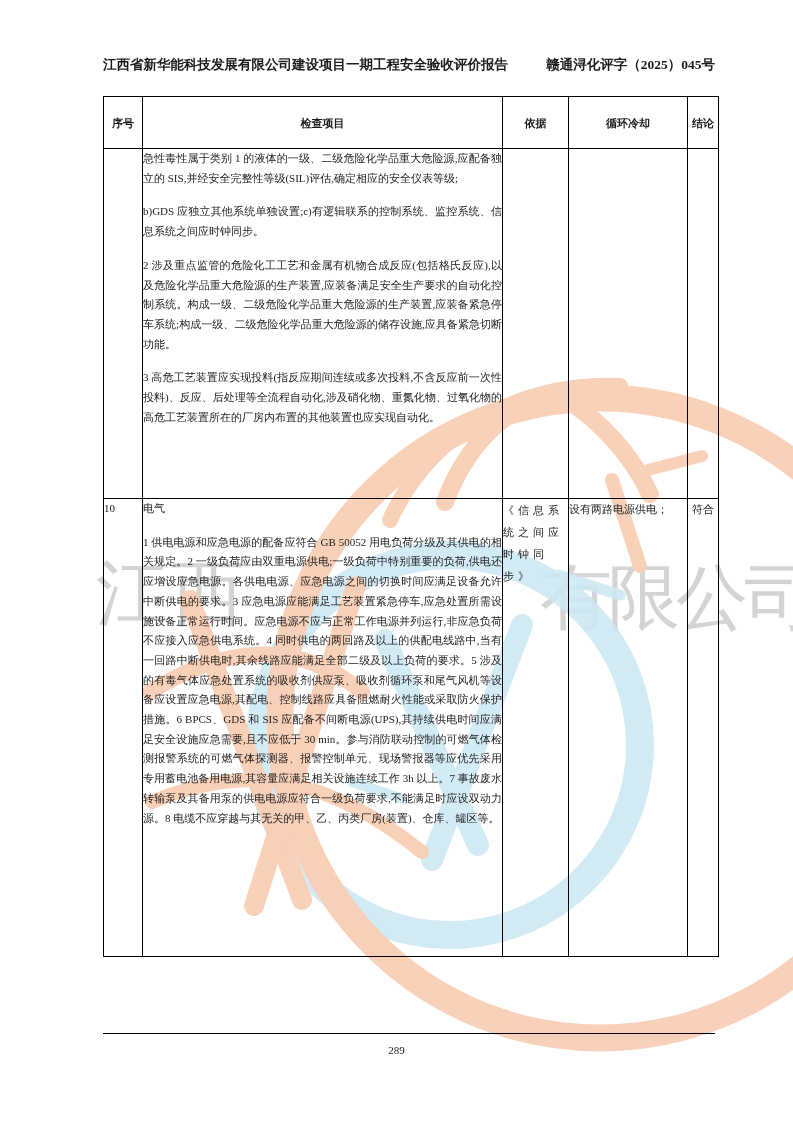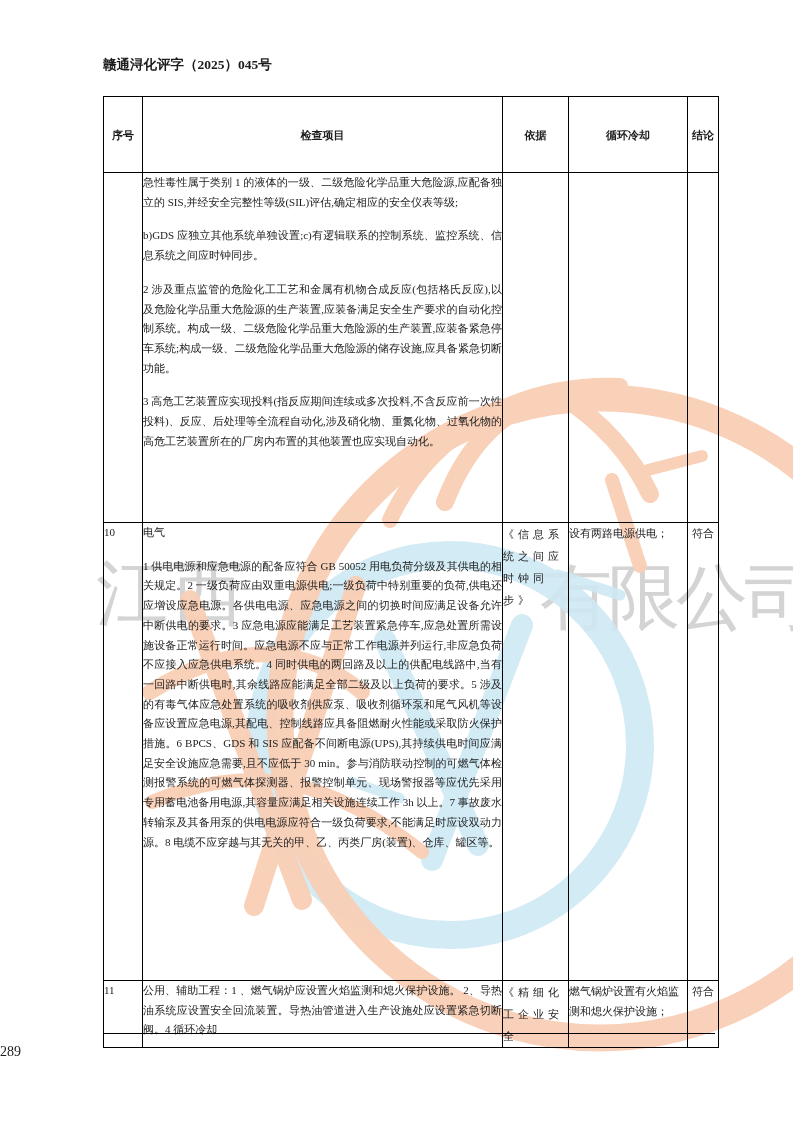--- a/index.html
+++ b/index.html
@@ -23,34 +23,34 @@
     font-size:11px;line-height:19.7px;
   }
   table.checklist td,table.checklist th{
     border:1px solid #000;vertical-align:top;padding:0;overflow:hidden;
     font-weight:normal;background:transparent;
   }
   tr.hdr th{
     vertical-align:middle;text-align:center;font-weight:bold;
     height:47px;line-height:20px;
   }
-  tr.hdr th.th-concl{line-height:18px;padding:14px 1px;}
+  tr.hdr th.th-concl{line-height:18px;padding:2px 1px;}
   .c-seq{padding-top:3px;}
   .c-item{padding:2px 5px 2px 7px;text-align:justify;}
   .c-item p{margin:0;}
   .c-item p + p{margin-top:14px;}
   .c-basis{padding:3px 3px 0 4px;letter-spacing:4px;line-height:22px;}
   .c-actual{padding:3px 4px 0 6px;line-height:20px;}
   .c-concl{padding:3px 1px 0 1px;text-align:center;line-height:21px;margin-top:7px;}
   tr.row-9 {height:350px;}
   tr.row-10{height:458px;}
   tr.row-11{height:52px;}
   
   .footer-line{position:absolute;left:103px;top:1033px;width:612px;border-top:1px solid #000;z-index:2;}
-  .page-number{position:absolute;left:0;top:1044px;width:793px;text-align:left;font-size:14px;z-index:2;}
+  .page-number{position:absolute;left:0;top:1044px;width:793px;text-align:center;font-size:11px;z-index:2;}
 </style>
 </head>
 <body>
 
 <div class="page">
 
   <svg class="watermark" viewBox="0 0 793 1122" xmlns="http://www.w3.org/2000/svg">
 
     <g fill="#cdcdcd" opacity="0.85" font-family="Liberation Serif, DejaVu Serif, serif" font-size="72">
       <text x="96" y="618" letter-spacing="4">江西</text>
@@ -74,20 +74,21 @@
       <path d="M612,480 l28,86" stroke-width="14"></path>
       <path d="M648,470 l54,-14" stroke-width="12"></path>
       <path d="M190,600 L302,900" stroke-width="20"></path>
       <path d="M356,586 L254,906" stroke-width="20"></path>
       <path d="M150,692 C230,642 302,642 362,692" stroke-width="16"></path>
       <path d="M152,802 C252,760 332,780 422,852" stroke-width="14"></path>
     </g>
   </svg>
 
   <div class="pg-header">
+    <span>江西省新华能科技发展有限公司建设项目一期工程安全验收评价报告</span>
     <span>赣通浔化评字（2025）045号</span>
   </div>
 
   <div class="tbl-wrap">
     <table class="checklist">
       <colgroup>
         <col style="width:39px">
           <col style="width:360px">
           <col style="width:66px">
         <col style="width:119px">
@@ -119,29 +120,20 @@
         <td class="c-seq">10</td>
         <td class="c-item">
           <p>电气</p>
           <p>1 供电电源和应急电源的配备应符合 GB 50052 用电负荷分级及其供电的相关规定。2 一级负荷应由双重电源供电;一级负荷中特别重要的负荷,供电还应增设应急电源。各供电电源、应急电源之间的切换时间应满足设备允许中断供电的要求。3 应急电源应能满足工艺装置紧急停车,应急处置所需设施设备正常运行时间。应急电源不应与正常工作电源并列运行,非应急负荷不应接入应急供电系统。4 同时供电的两回路及以上的供配电线路中,当有一回路中断供电时,其余线路应能满足全部二级及以上负荷的要求。5 涉及的有毒气体应急处置系统的吸收剂供应泵、吸收剂循环泵和尾气风机等设备应设置应急电源,其配电、控制线路应具备阻燃耐火性能或采取防火保护措施。6 BPCS、GDS 和 SIS 应配备不间断电源(UPS),其持续供电时间应满足安全设施应急需要,且不应低于 30 min。参与消防联动控制的可燃气体检测报警系统的可燃气体探测器、报警控制单元、现场警报器等应优先采用专用蓄电池备用电源,其容量应满足相关设施连续工作 3h 以上。7 事故废水转输泵及其备用泵的供电电源应符合一级负荷要求,不能满足时应设双动力源。8 电缆不应穿越与其无关的甲、乙、丙类厂房(装置)、仓库、罐区等。</p>
         </td>
         <td class="c-basis">《信息系统之间应时钟同步》</td>
         <td class="c-actual">设有两路电源供电；</td>
         <td class="c-concl">符合</td>
       </tr>
 
-      <tr class="row-11">
-        <td class="c-seq">11</td>
-        <td class="c-item">
-          <p>公用、辅助工程：1 、燃气锅炉应设置火焰监测和熄火保护设施。 2、导热油系统应设置安全回流装置。导热油管道进入生产设施处应设置紧急切断阀。4 循环冷却</p>
-        </td>
-        <td class="c-basis">《精细化工企业安全</td>
-        <td class="c-actual">燃气锅炉设置有火焰监测和熄火保护设施；</td>
-        <td class="c-concl">符合</td>
-      </tr>
     </tbody>
       </table>
   </div>
 
   <div class="footer-line"></div>
   <div class="page-number">289</div>
 
 </div>
 
 </body></html>

